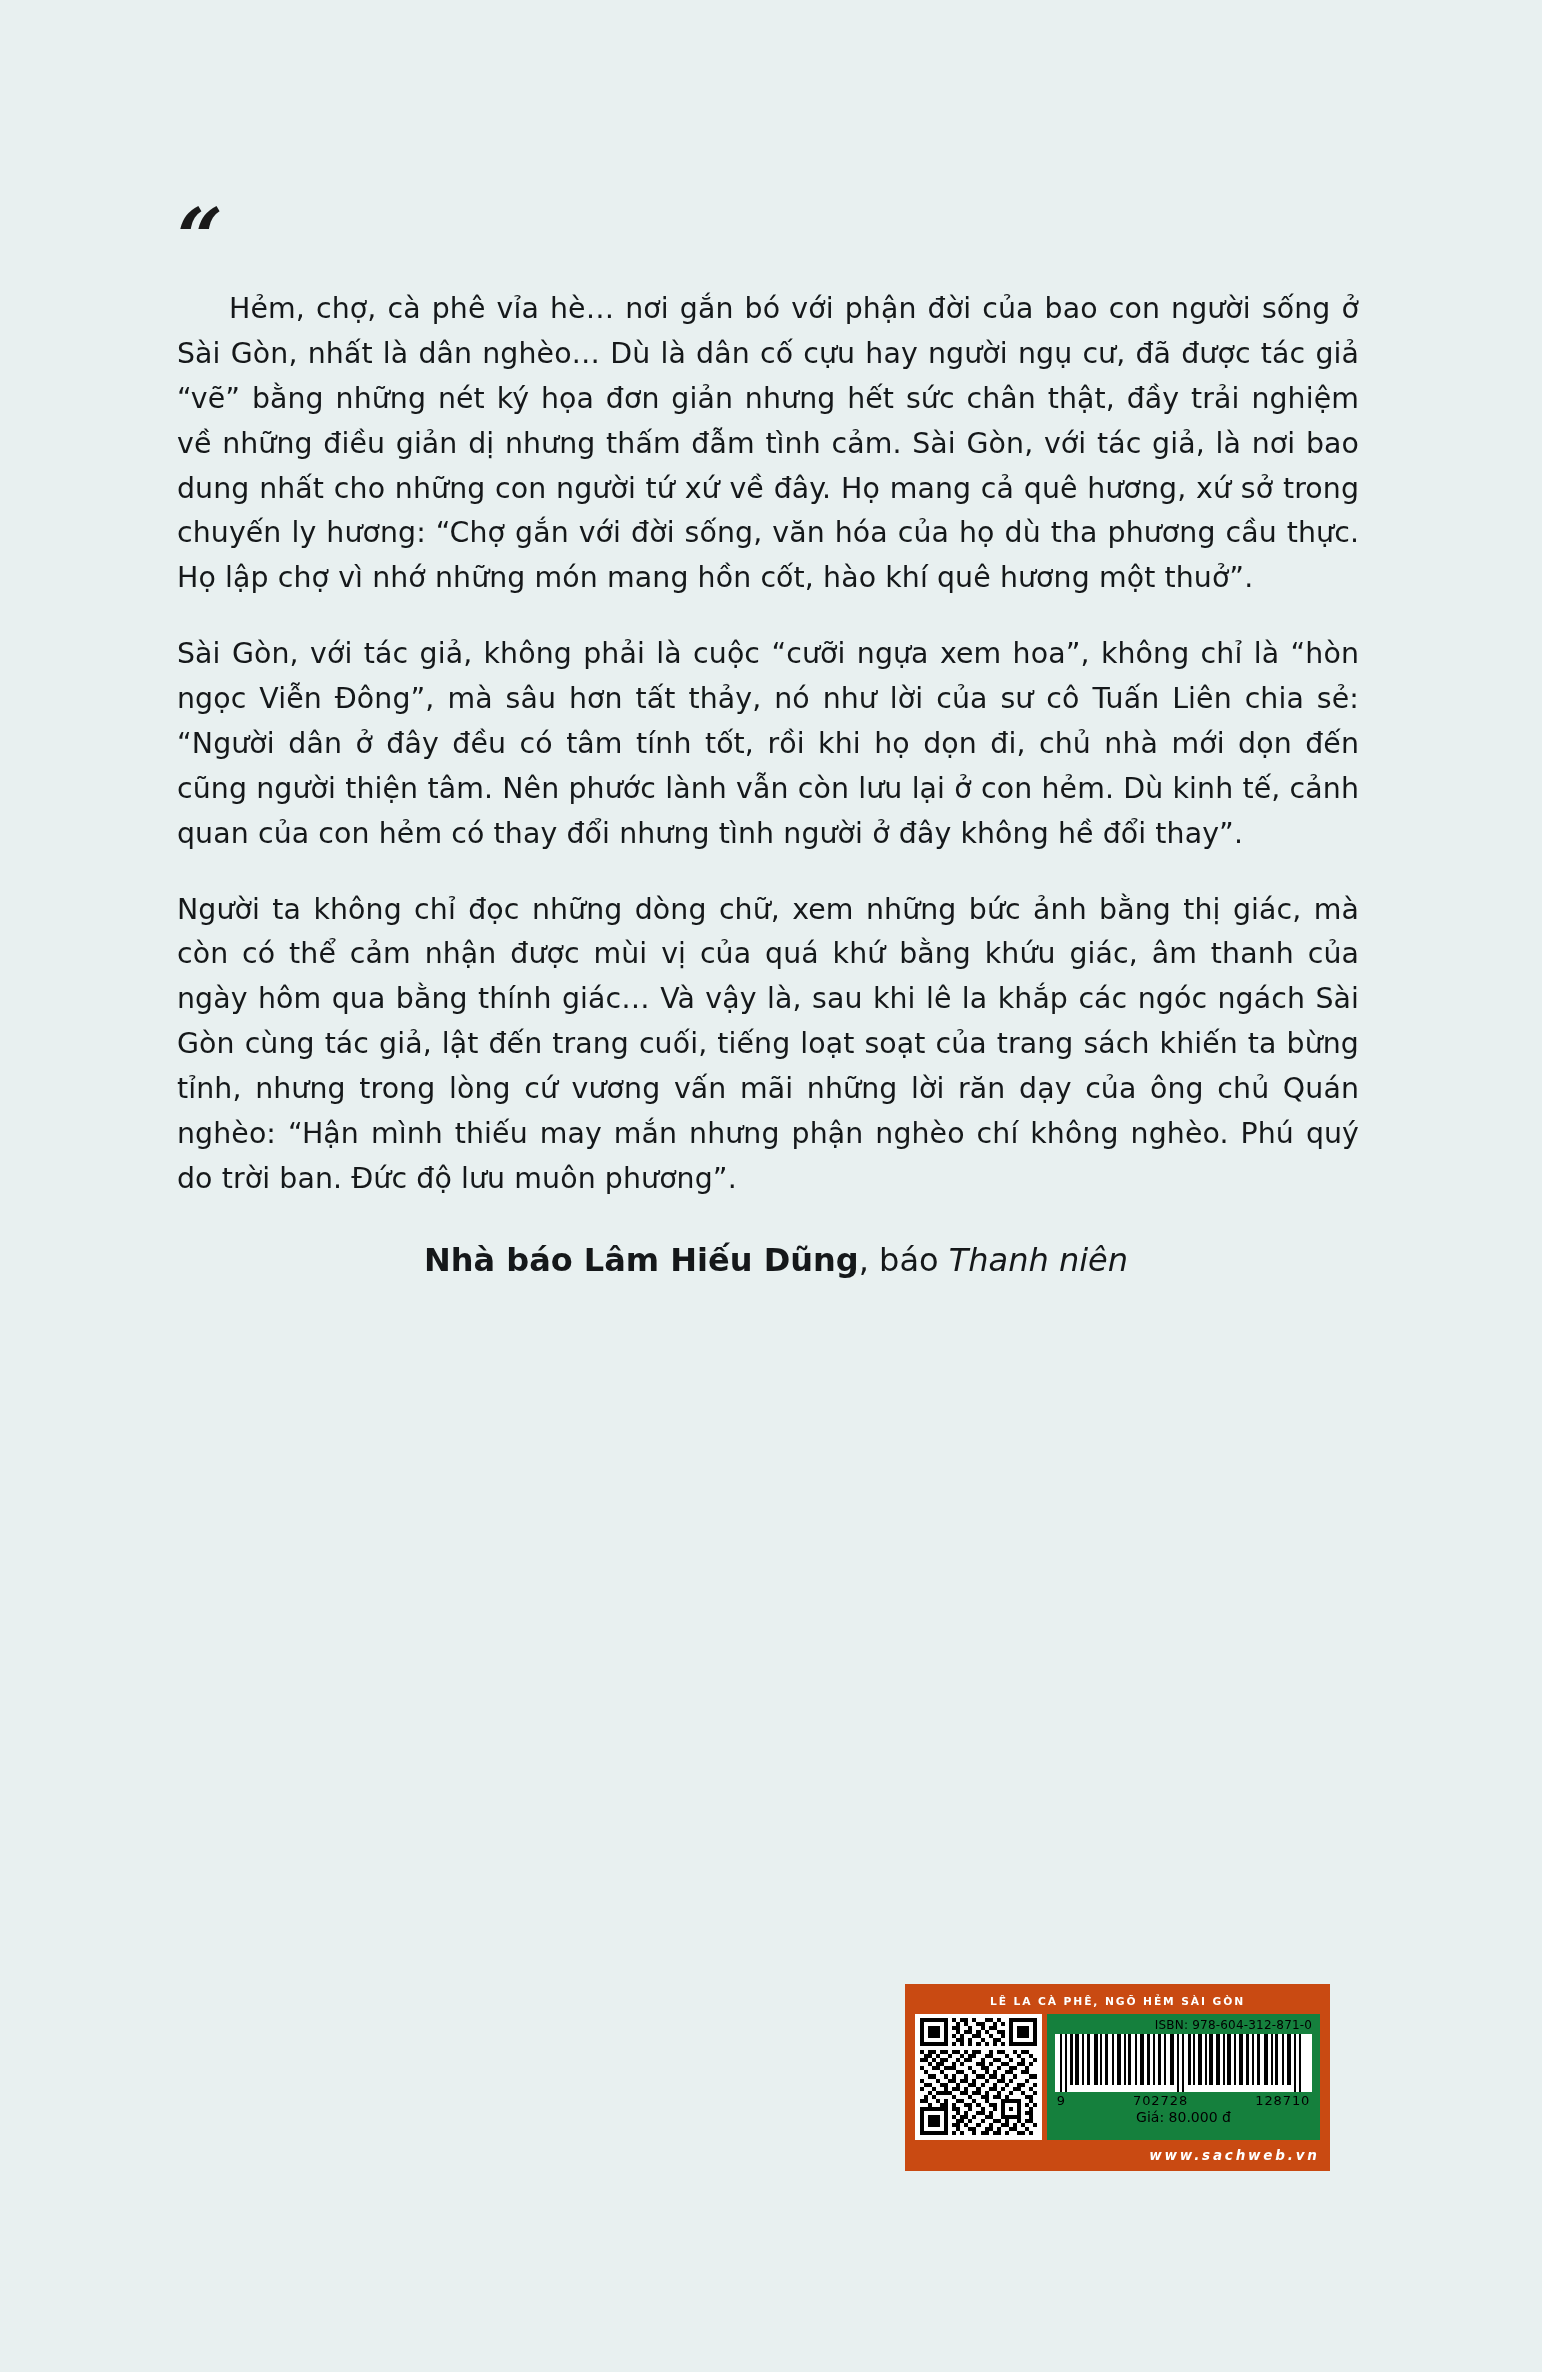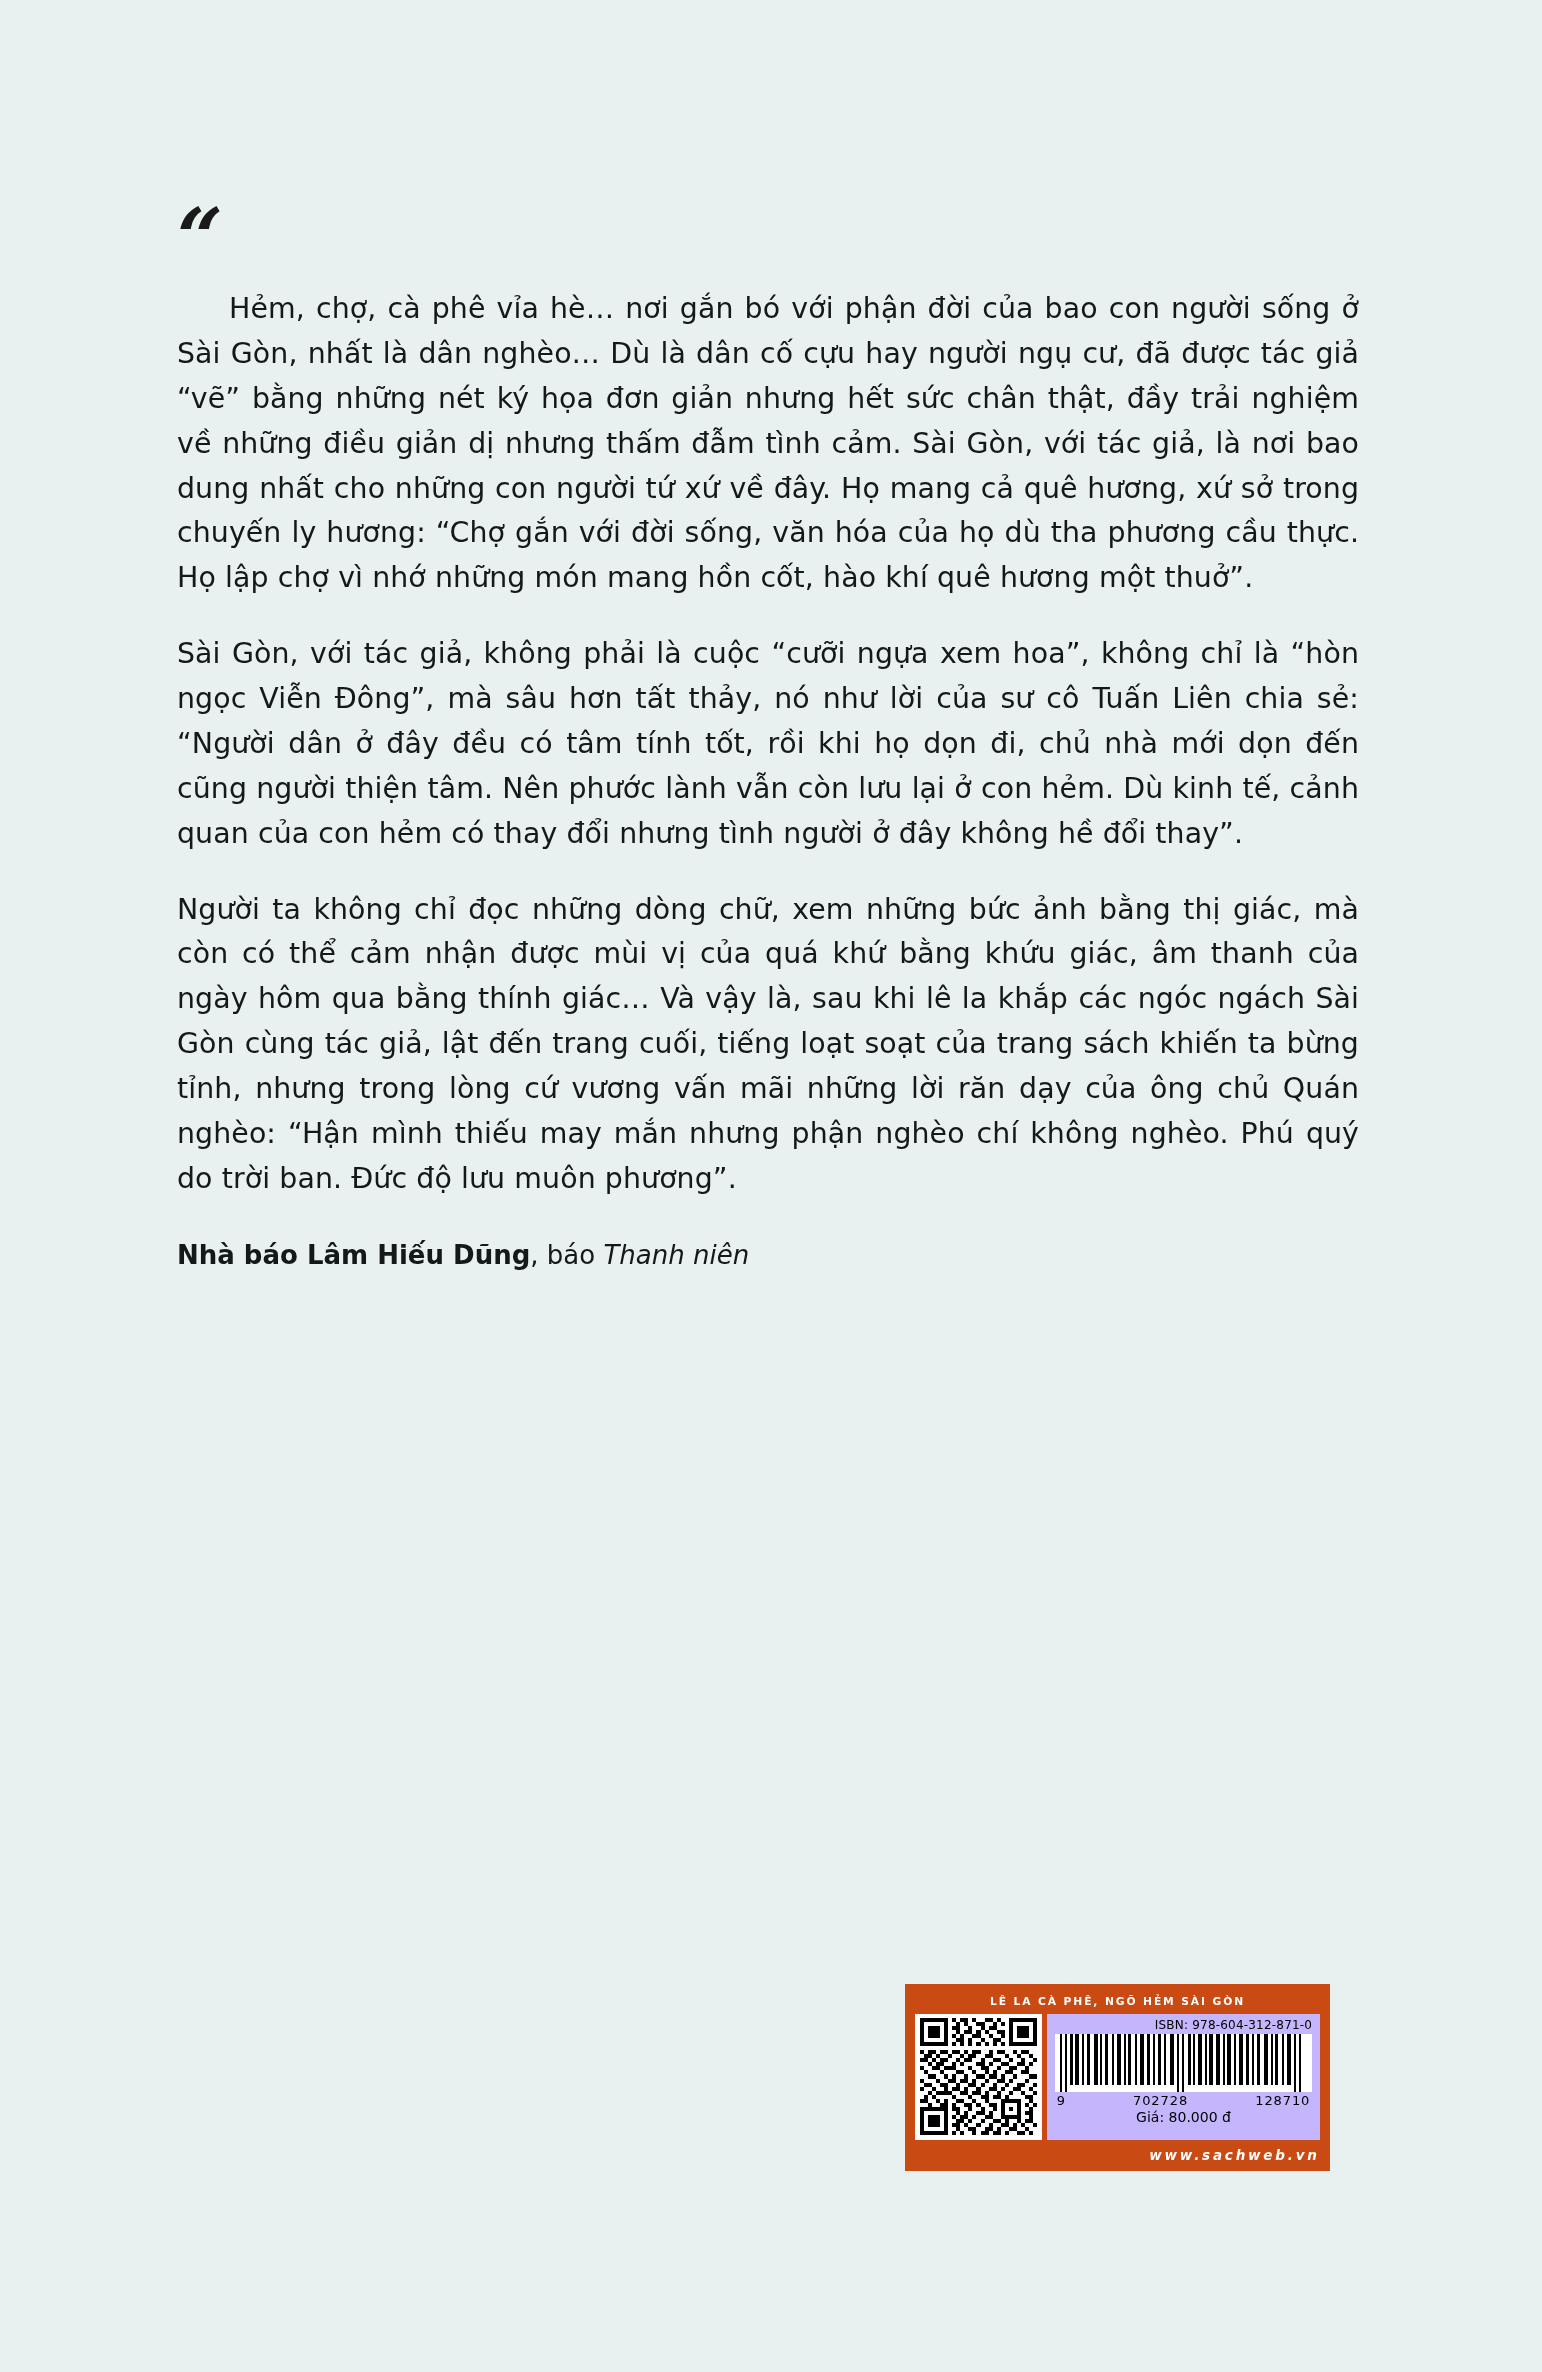--- a/index.html
+++ b/index.html
@@ -45,24 +45,24 @@
     text-align: justify;
     text-justify: inter-word;
     margin: 0 16px 31px 0;
     letter-spacing: 0.1px;
   }
   .para.first {
     text-indent: 52px;
   }
   .credit {
     font-family: "DejaVu Sans", sans-serif;
-    font-size: 26px;
+    font-size: 32px;
     line-height: 1.5;
     color: #15181a;
-    text-align: left;
+    text-align: center;
     margin-top: 34px;
     font-weight: 700;
   }
   .credit .pub {
     font-weight: 400;
   }
   .credit .pub-name {
     font-style: italic;
     font-weight: 400;
   }
@@ -102,21 +102,21 @@
     align-items: center;
     justify-content: center;
   }
   .qr {
     width: 117px;
     height: 117px;
     display: block;
   }
   .bc-right {
     flex: 1;
-    background: #c4b5fd;
+    background: #15803d;
     margin-left: 5.6px;
     padding: 4.7px 7.5px 3.7px 7.5px;
     box-sizing: border-box;
     display: flex;
     flex-direction: column;
     align-items: flex-end;
     justify-content: flex-start;
   }
   .isbn-text {
     font-family: "DejaVu Sans", sans-serif;

